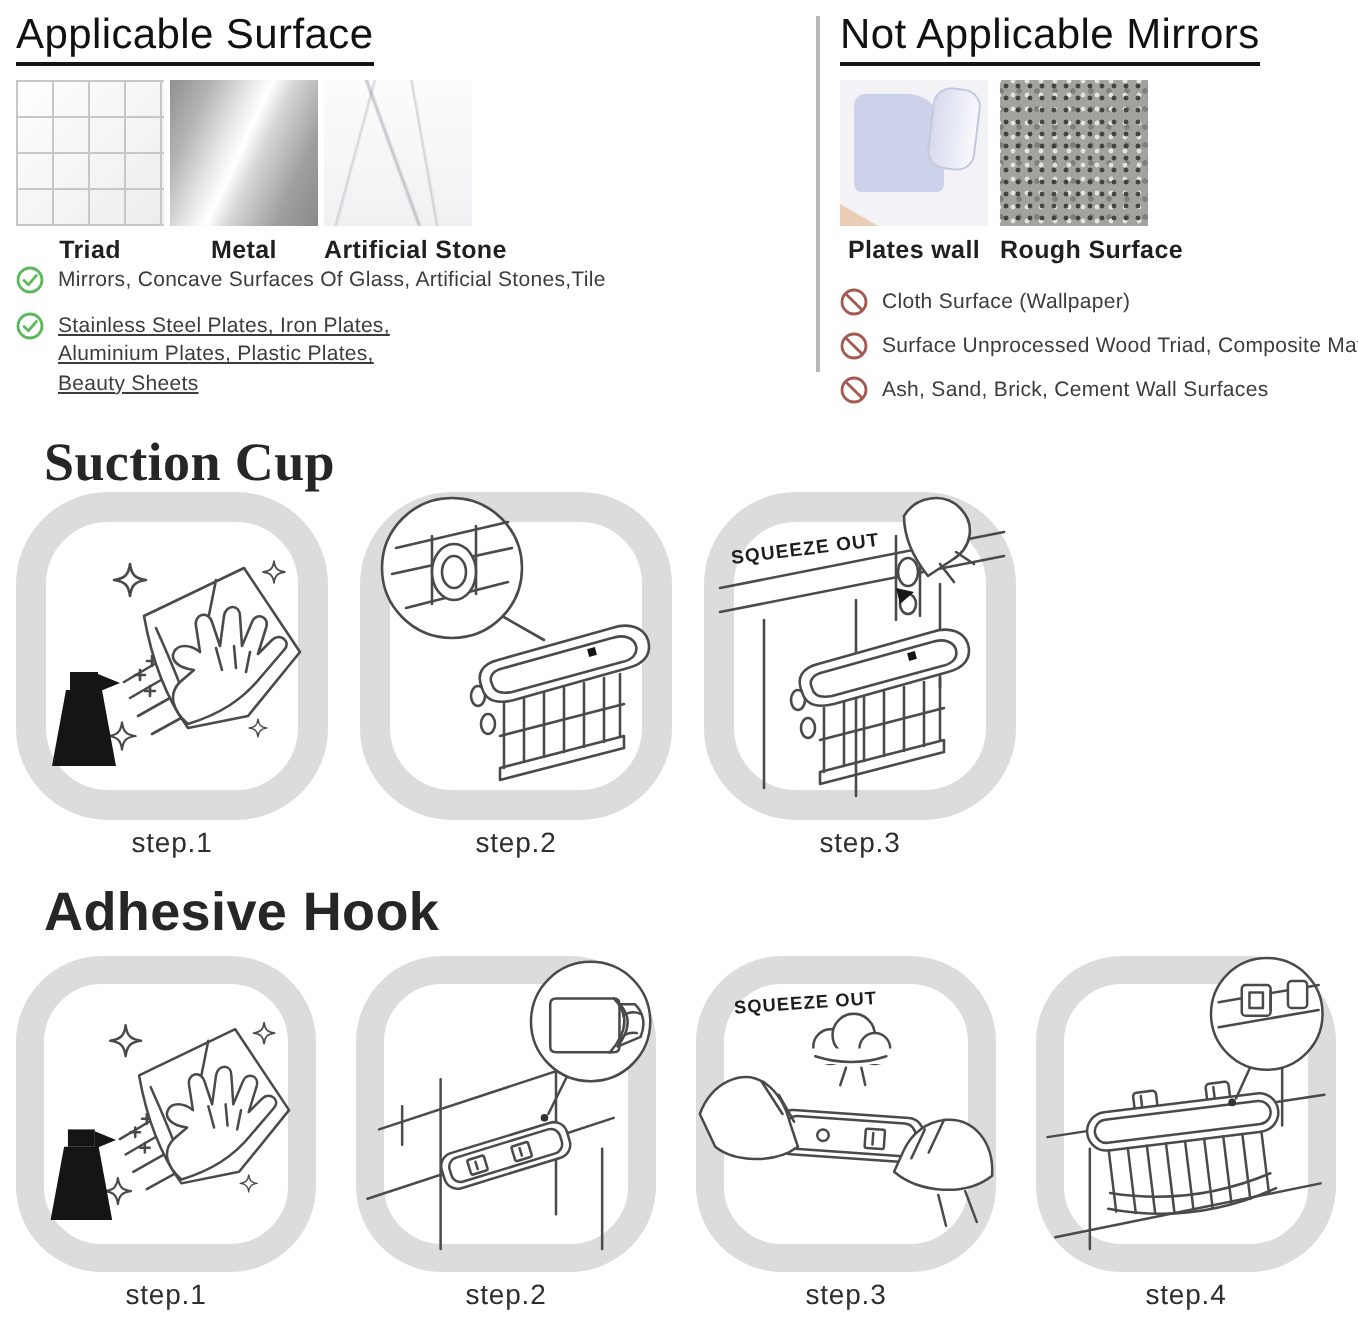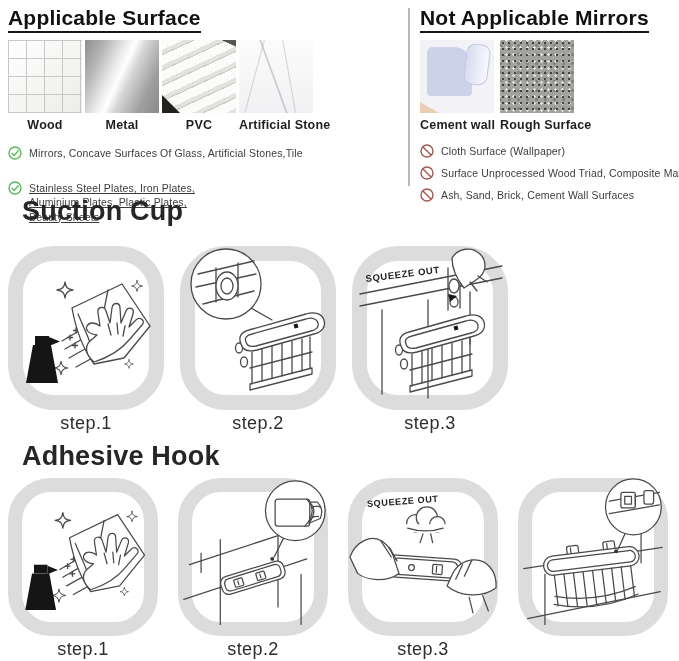--- a/index.html
+++ b/index.html
@@ -6,29 +6,29 @@
     --check:#5cb85c; --ban:#a6594f; --frame:#dcdcdc; --ink:#4a4a4a;
   }
   *{box-sizing:border-box; margin:0; padding:0;}
   body{background:#fff; font-family:"Liberation Sans","DejaVu Sans",sans-serif;}
   .page{position:relative; width:679px; height:661px; background:#fff; overflow:hidden;}
 
   
   .col{position:absolute; top:6px;}
   .col-left{left:8px; width:394px;}
   .col-right{left:420px; width:256px;}
-  .surf-title{font-size:21px; font-weight:700; color:#111; display:inline-block;
+  .surf-title{font-size:21px; font-weight:400; color:#111; display:inline-block;
     border-bottom:2px solid #151515; padding-bottom:2px; letter-spacing:.2px; line-height:1.1;}
   .swatches{display:flex; gap:3px; margin-top:7px;}
   .col-right .swatches{gap:6px;}
   .sw-cell{width:74px;}
   .swatch{width:74px; height:73px; position:relative; overflow:hidden;}
   .sw-label{margin-top:5px; font-size:12.5px; font-weight:700; color:#1f1f1f;
     text-align:center; white-space:nowrap; letter-spacing:.2px;}
-  .notes{list-style:none; margin-top:13px; display:flex; flex-direction:column; gap:20px;}
+  .notes{list-style:none; display:flex; flex-direction:column; gap:8px;}
   .col-right .notes{margin-top:11px; gap:7px;}
   .note{display:flex; gap:7px; align-items:flex-start;}
   .note-txt{font-size:10.5px; color:#3c3c3c; letter-spacing:.15px; line-height:1.35; padding-top:1px;}
   .nowrap{white-space:nowrap;}
   .wrap2{max-width:176px;text-decoration:underline;}
   .bicon{flex:0 0 14px; width:14px; height:14px; margin-top:1px;}
   .vdivider{position:absolute; left:408px; top:8px; width:2px; height:178px; background:#b9b9b9;}
 
   
   .sw-tiles{background-image:
@@ -60,32 +60,32 @@
   .sw-wallpaper{background:
     linear-gradient(15deg,#d7b08a 0 16%,transparent 17%),
     linear-gradient(200deg,#e8d9c6 0 20%,transparent 21%),
     linear-gradient(120deg,#efe3d2 0%,#ddbf9e 40%,#cfa87f 62%,#e9dbc8 100%);}
   .sw-wallpaper::before{content:""; position:absolute; left:36%; top:26%; width:26%; height:36%;
     background:linear-gradient(40deg,#4a4a46 0 45%,#3b6cc0 45% 70%,#6d9bd8 70%);
     transform:rotate(-18deg); border-radius:2px;}
 
   
   .sec-title{position:absolute; left:22px; font-size:27px; font-weight:600; color:#262626; letter-spacing:.2px;}
-  #suction-title{top:196px;}
+  #suction-title{top:216px;font-family:Liberation Serif, serif;}
   #adhesive-title{top:441px;}
   .panel-row{position:absolute; left:8px; display:flex;}
   #suction-row{top:246px; gap:16px;}
   #adhesive-row{top:478px; gap:20px;}
   .panel-block{position:relative; width:156px;}
   .panel-block.sm{width:150px;}
   .panel{width:100%; height:164px; border:15px solid var(--frame); border-radius:46px; background:#fff;}
   .panel.sm{height:158px; border-width:14px; border-radius:43px;}
   .art{position:absolute; left:0; top:0; width:100%; height:164px; overflow:visible; color:var(--ink); z-index:2;}
   .panel-block.sm .art{height:158px;}
-  .step-label{text-align:center; margin-top:3px; font-size:18px; font-weight:500; color:#2e2e2e; letter-spacing:.4px;}
+  .step-label{text-align:center; margin-top:3px; font-size:14px; font-weight:500; color:#2e2e2e; letter-spacing:.4px;}
   .squeeze{stroke:none; fill:#1d1d1d; font:700 9.5px "Liberation Sans",sans-serif; letter-spacing:.6px;}
   .icon-check circle,.icon-check path{stroke:var(--check);}
   .icon-ban circle,.icon-ban line{stroke:var(--ban);}
 </style>
 </head>
 <body>
 
 <svg width="0" height="0" style="position:absolute">
   <defs>
     <path id="g-spark" d="M0,-8 C0.7,-2.6 2.6,-0.7 8,0 C2.6,0.7 0.7,2.6 0,8 C-0.7,2.6 -2.6,0.7 -8,0 C-2.6,-0.7 -0.7,-2.6 0,-8 Z" fill="#fff" stroke="currentColor" stroke-width="1.3" stroke-linejoin="round"></path>
@@ -119,29 +119,25 @@
   </defs>
 </svg>
 
 <div class="page">
 
   <div class="col col-left">
     <h2 class="surf-title">Applicable Surface</h2>
     <div class="swatches">
       <div class="sw-cell">
         <div class="swatch sw-tiles"></div>
-        <div class="sw-label">Wood</div>
+        <div class="sw-label">Triad</div>
       </div>
       <div class="sw-cell">
         <div class="swatch sw-metal"></div>
         <div class="sw-label">Metal</div>
-      </div>
-      <div class="sw-cell">
-        <div class="swatch sw-pvc"></div>
-        <div class="sw-label">PVC</div>
       </div>
       <div class="sw-cell">
         <div class="swatch sw-stone"></div>
         <div class="sw-label">Artificial Stone</div>
       </div>
     </div>
     <ul class="notes">
       <li class="note">
         <svg class="bicon icon-check" viewBox="0 0 14 14">
           <circle cx="7" cy="7" r="6" fill="none" stroke-width="1.4"></circle>
@@ -159,21 +155,21 @@
     </ul>
   </div>
 
   <div class="vdivider"></div>
 
   <div class="col col-right">
     <h2 class="surf-title">Not Applicable Mirrors</h2>
     <div class="swatches">
       <div class="sw-cell">
         <div class="swatch sw-painted"></div>
-        <div class="sw-label">Cement wall</div>
+        <div class="sw-label">Plates wall</div>
       </div>
       <div class="sw-cell">
         <div class="swatch sw-rough"></div>
         <div class="sw-label">Rough Surface</div>
       </div>
     </div>
     <ul class="notes">
       <li class="note">
         <svg class="bicon icon-ban" viewBox="0 0 14 14">
           <circle cx="7" cy="7" r="6" fill="none" stroke-width="1.4"></circle>
@@ -335,16 +331,17 @@
           <g>
             <circle cx="120" cy="30" r="29" fill="#fff"></circle>
             <path d="M95,24 L147,15 M95,37 L147,28"></path>
             <rect x="107" y="15" width="15" height="16" rx="2" fill="#fff"></rect>
             <rect x="111" y="19" width="7" height="8"></rect>
             <path d="M122,18 v10"></path>
             <rect x="131" y="13" width="10" height="14" rx="2" fill="#fff"></rect>
           </g>
         </g>
       </svg>
+      <div class="step-label">step.4</div>
     </div>
   </div>
 
 </div>
 
 </body></html>

